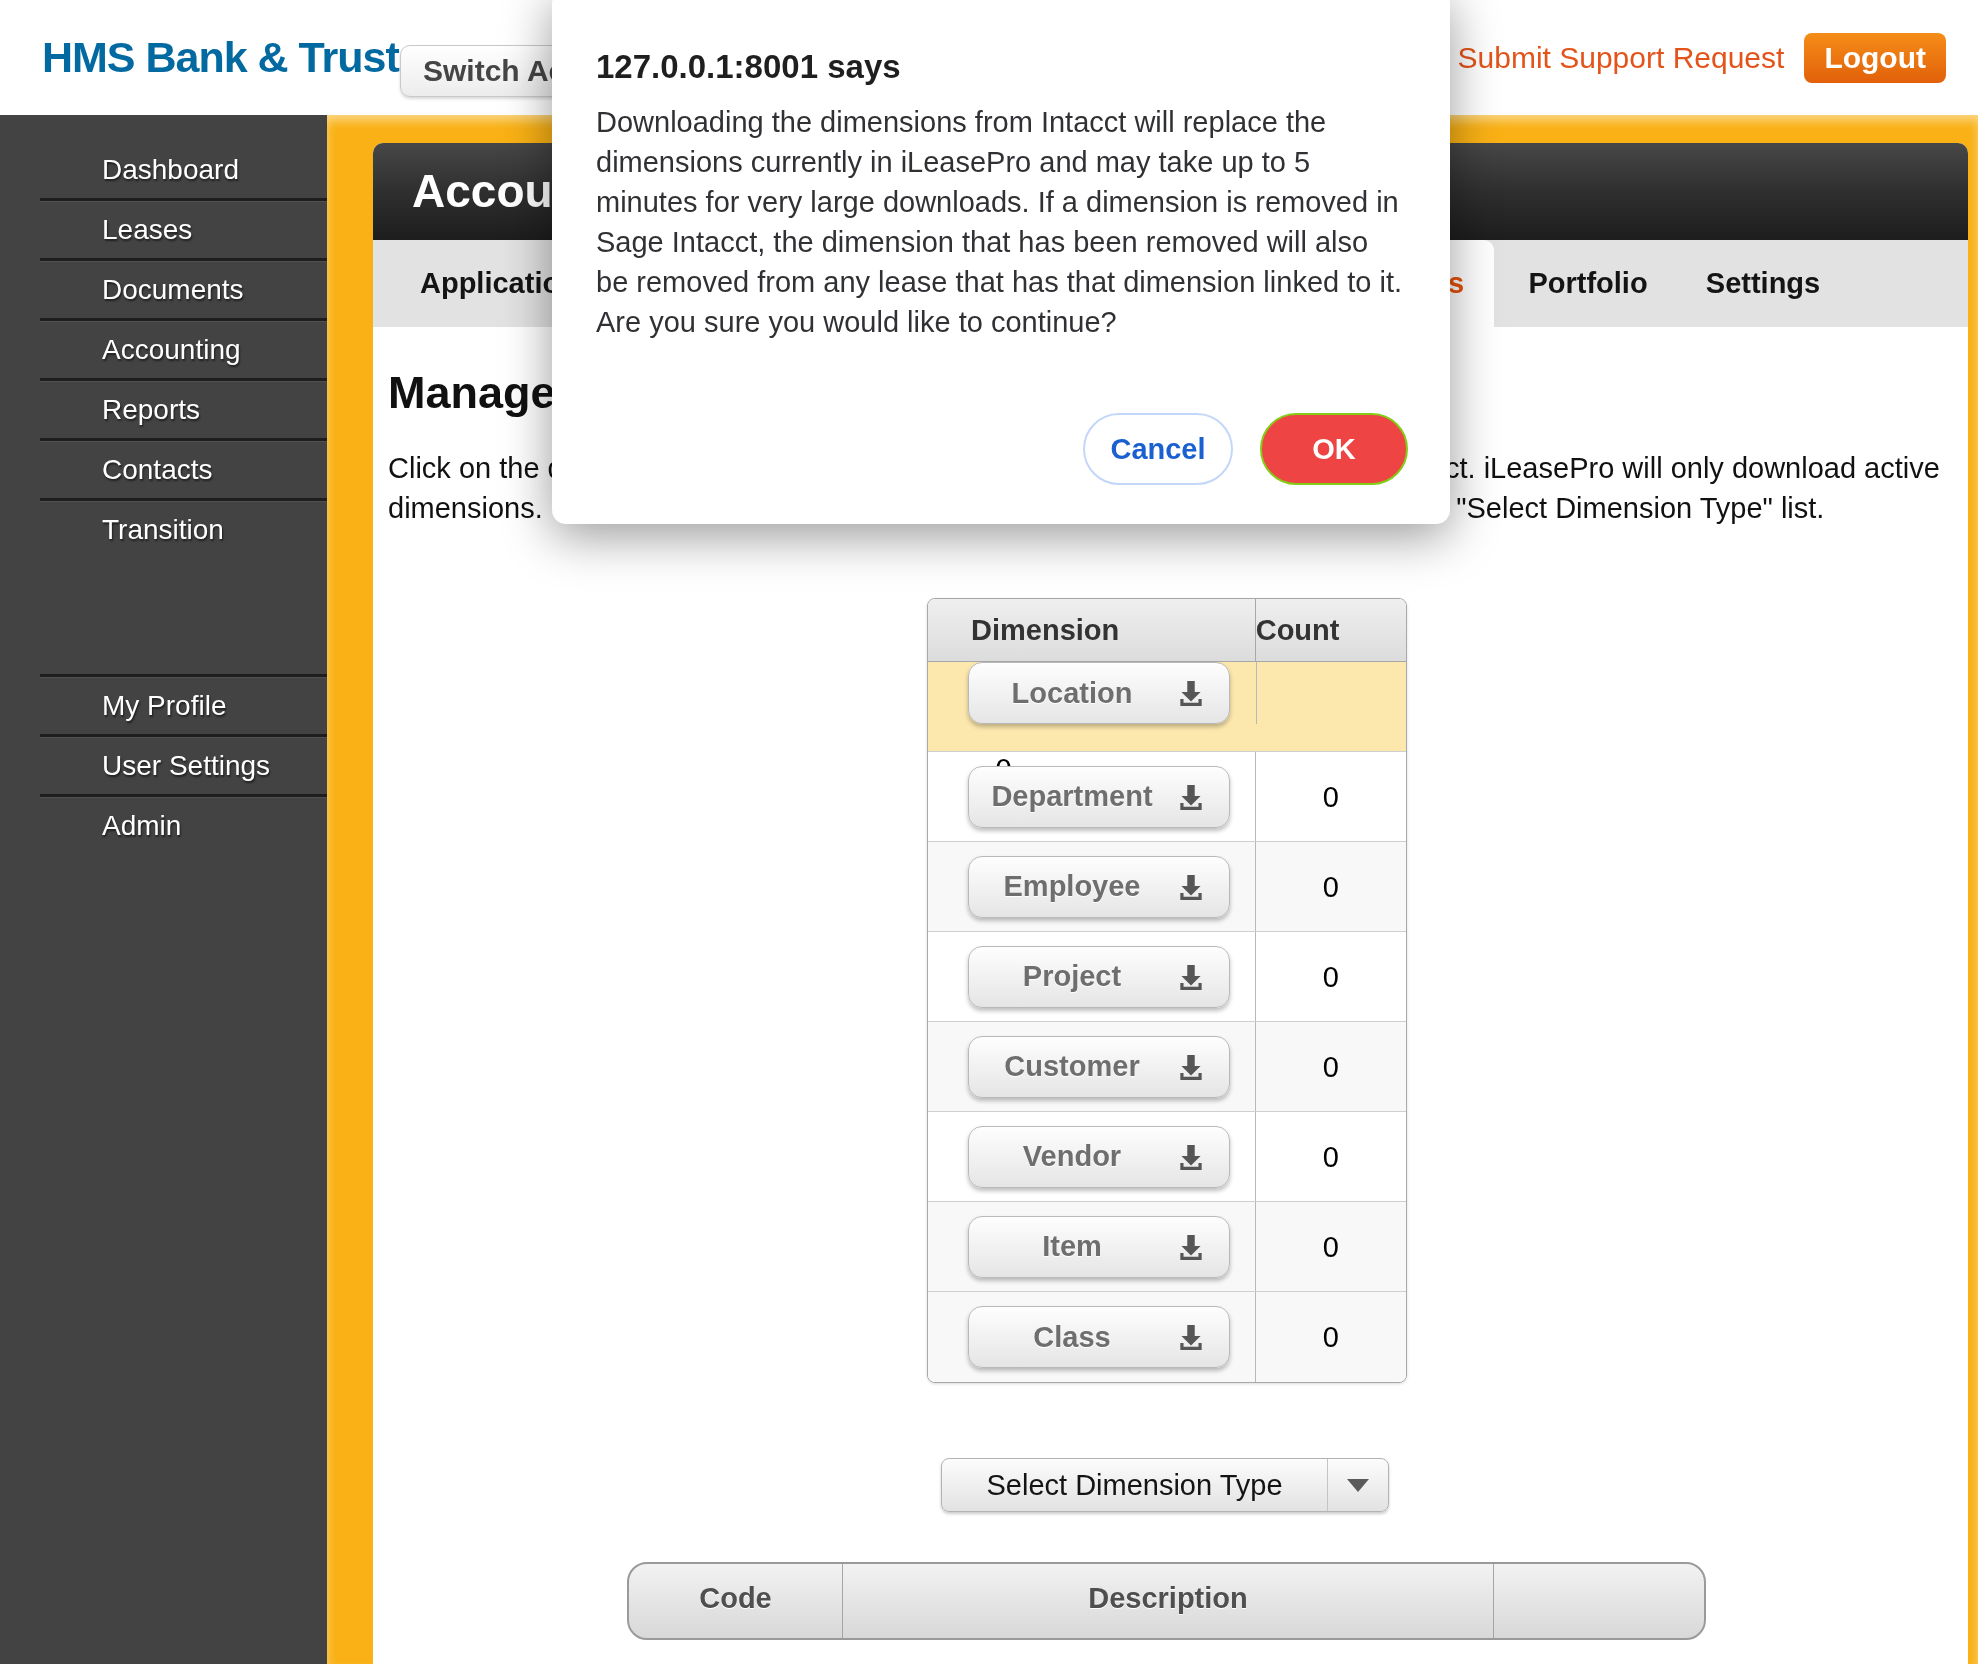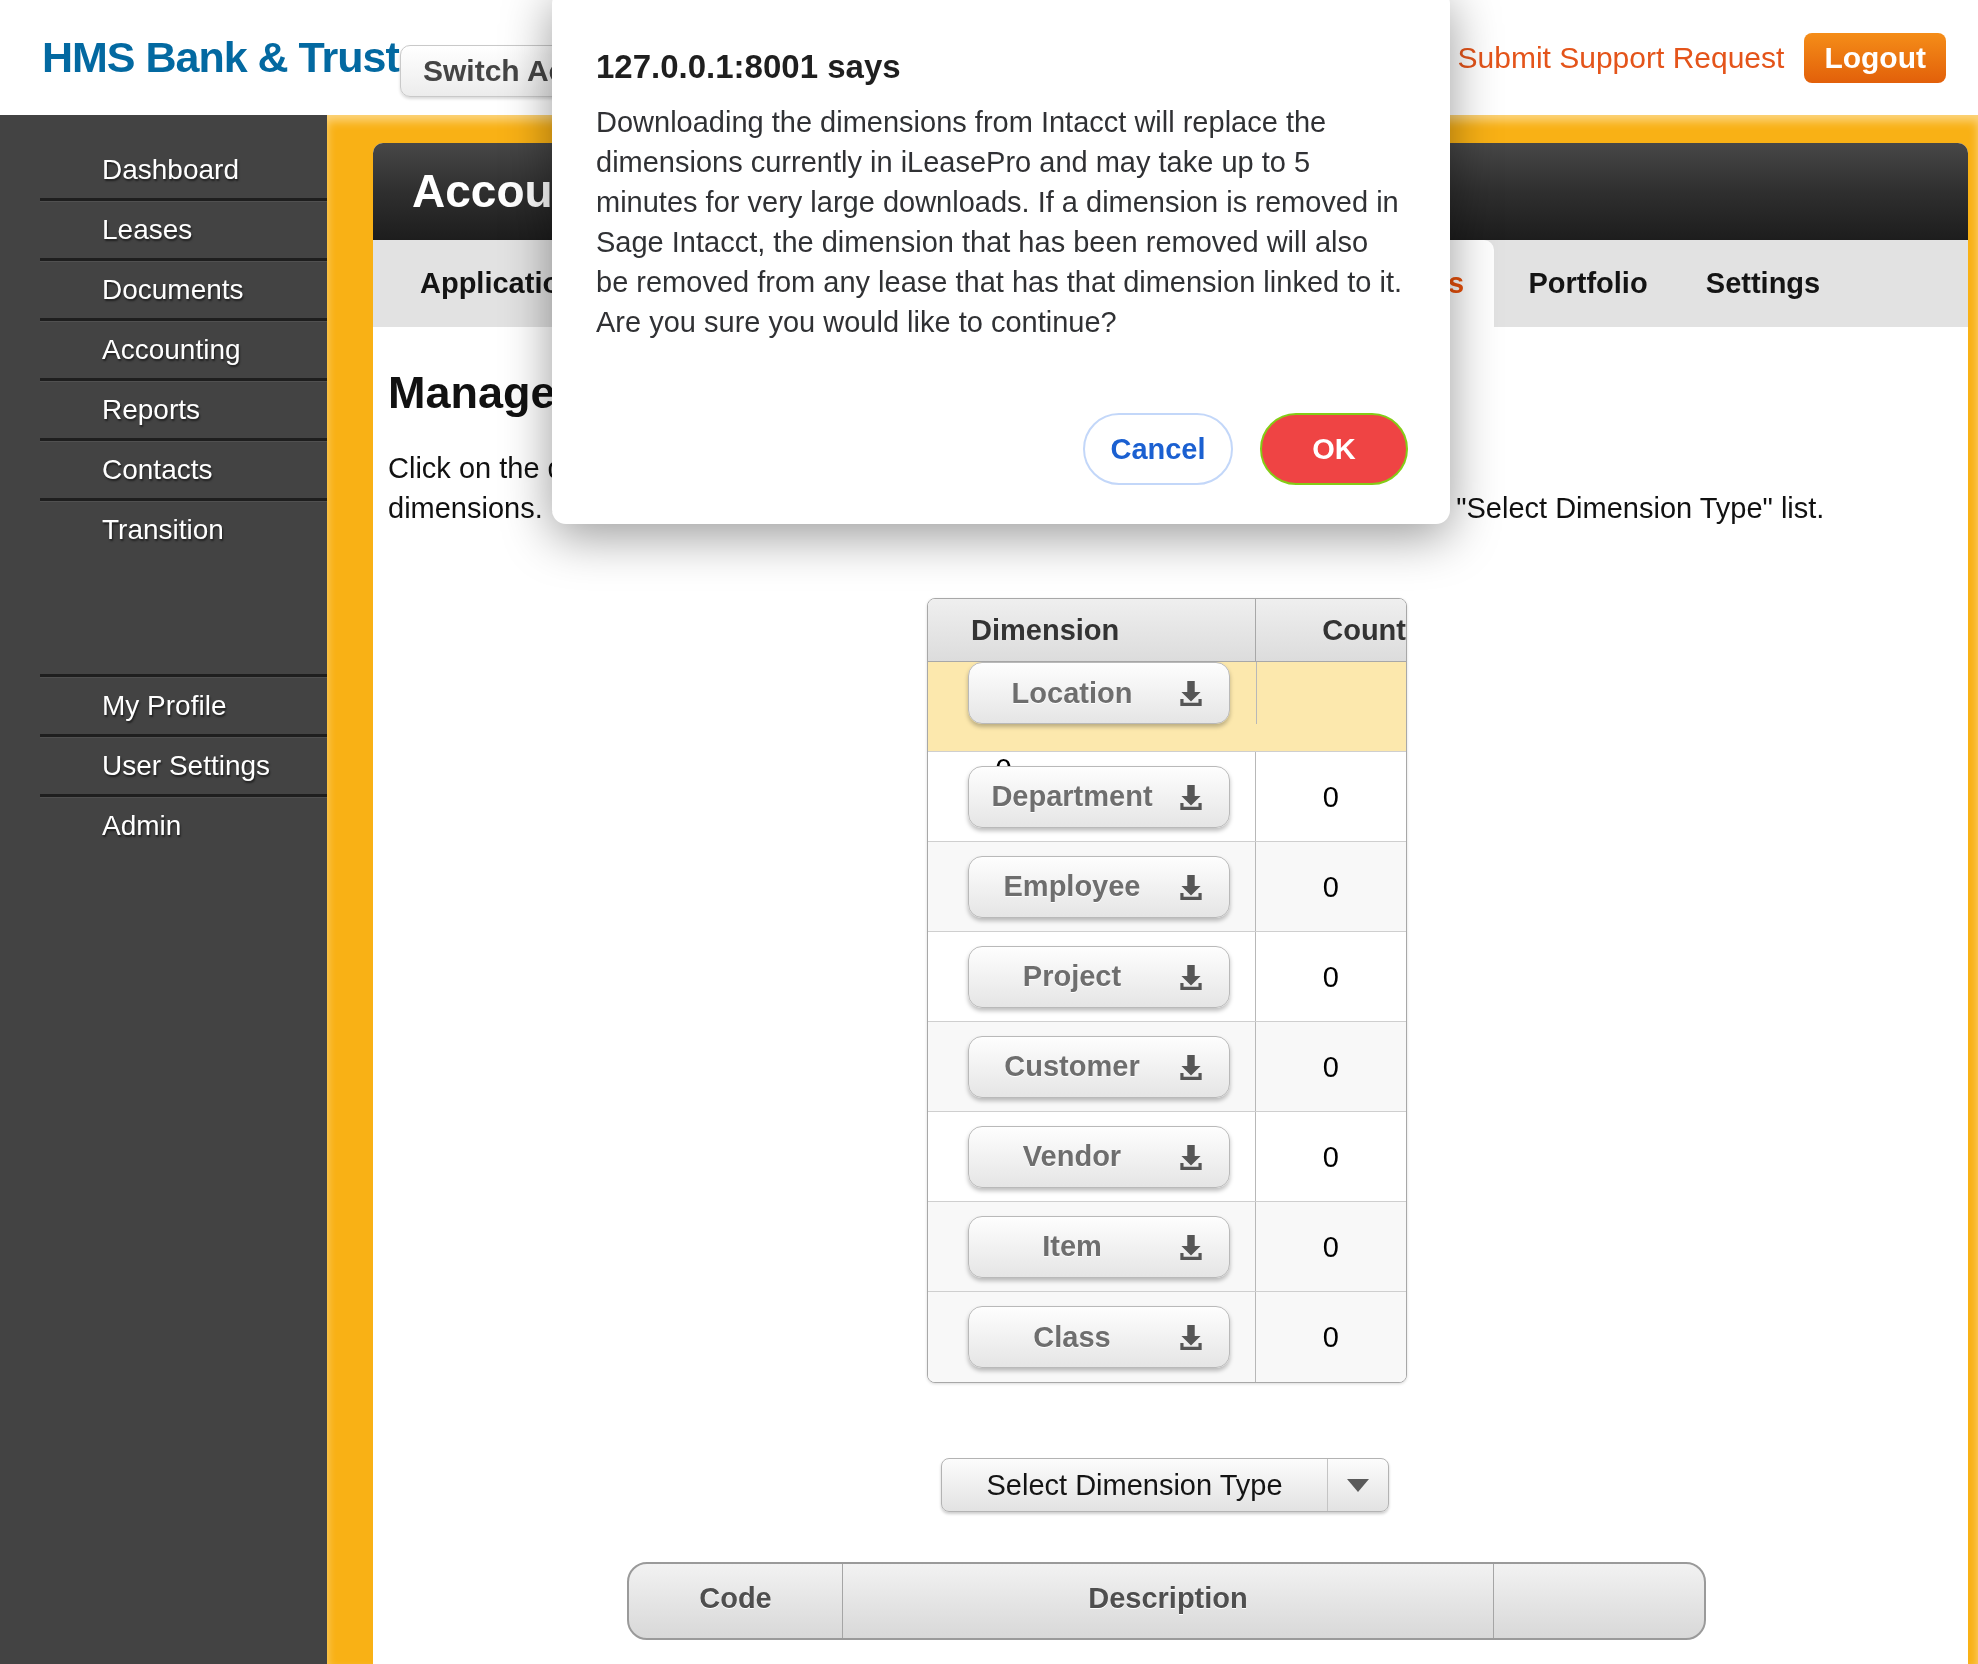--- a/index.html
+++ b/index.html
@@ -63,21 +63,21 @@
   .if-l2r { left:1059px; top:349px; }
 
   
   .dim-table { position:absolute; left:554px; top:455px; width:480px;
                border:1px solid #a8a8a8; border-radius:8px; background:#fff;
                box-shadow:0 1px 3px rgba(0,0,0,.15); overflow:hidden; }
   .dim-head { display:flex; height:63px; background:linear-gradient(180deg,#efefef,#dcdcdc);
               border-bottom:1px solid #a8a8a8; }
   .dim-head-cell { font-size:29px; font-weight:bold; color:#333; line-height:63px; }
   .dh-dim { width:329px; padding-left:43px; border-right:1px solid #a8a8a8; }
-  .dh-cnt { width:151px; text-align:right; }
+  .dh-cnt { width:151px; text-align:left; }
   .dim-row { display:flex; height:90px; border-bottom:1px solid #cfcfcf; background:#fff; }
   .dim-row:last-child { border-bottom:none; }
   .dim-row.alt { background:#f8f8f8; }
   .dim-row.hl  { background:#fce8ad;flex-direction:column; }
   .dim-cell-btn { width:329px; border-right:1px solid #b8b8b8; display:flex; align-items:center; }
   .dim-cell-cnt { width:151px; text-align:center; font-size:29px; color:#000; line-height:90px; }
   .dim-btn { margin-left:40px; width:262px; height:62px; border:1px solid #b9b9b9; border-radius:14px;
              background:linear-gradient(180deg,#fefefe,#e5e5e5);
              box-shadow:0 3px 4px rgba(0,0,0,.25);
              display:flex; align-items:center; cursor:pointer; }
@@ -172,20 +172,21 @@
     <div class="tab-active">
       <span class="tab-active-frag">s</span>
     </div>
     <span class="tab-label tab-portfolio">Portfolio</span>
     <span class="tab-label tab-settings">Settings</span>
   </div>
 
   <div class="page-heading">Manage</div>
 
   <span class="intro-frag if-l1l">Click on the d</span>
+  <span class="intro-frag if-l1r">ct. iLeasePro will only download active</span>
   <span class="intro-frag if-l2l">dimensions. C</span>
   <span class="intro-frag if-l2r">n "Select Dimension Type" list.</span>
 
   <div class="dim-table">
     <div class="dim-head">
       <div class="dim-head-cell dh-dim">Dimension</div>
       <div class="dim-head-cell dh-cnt">Count</div>
     </div>
 
     <div class="dim-row hl">

